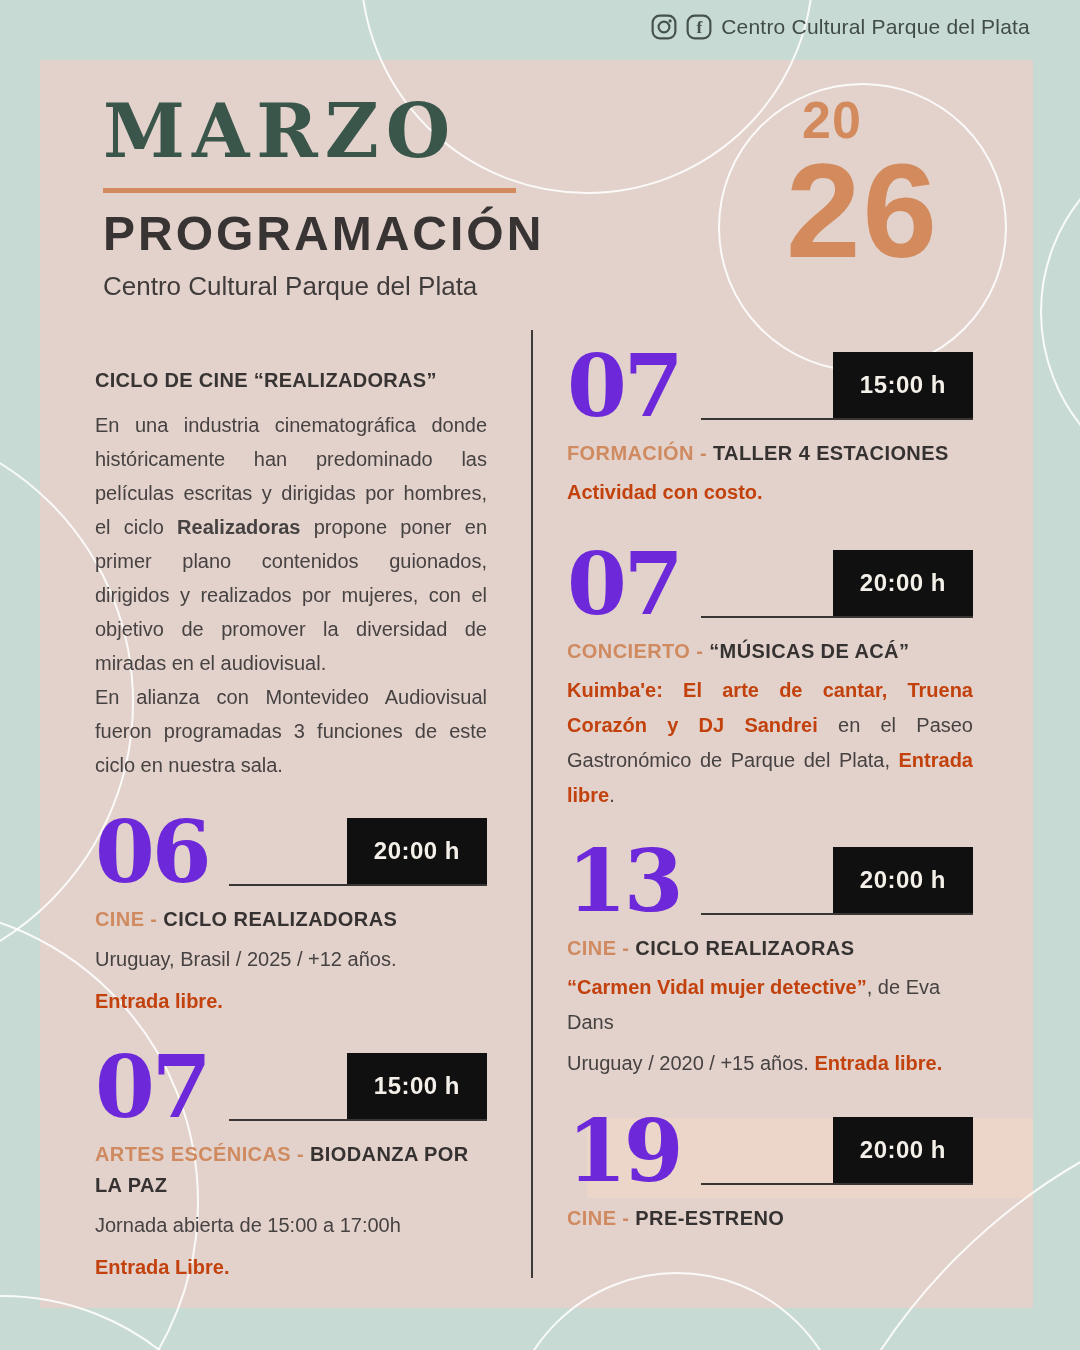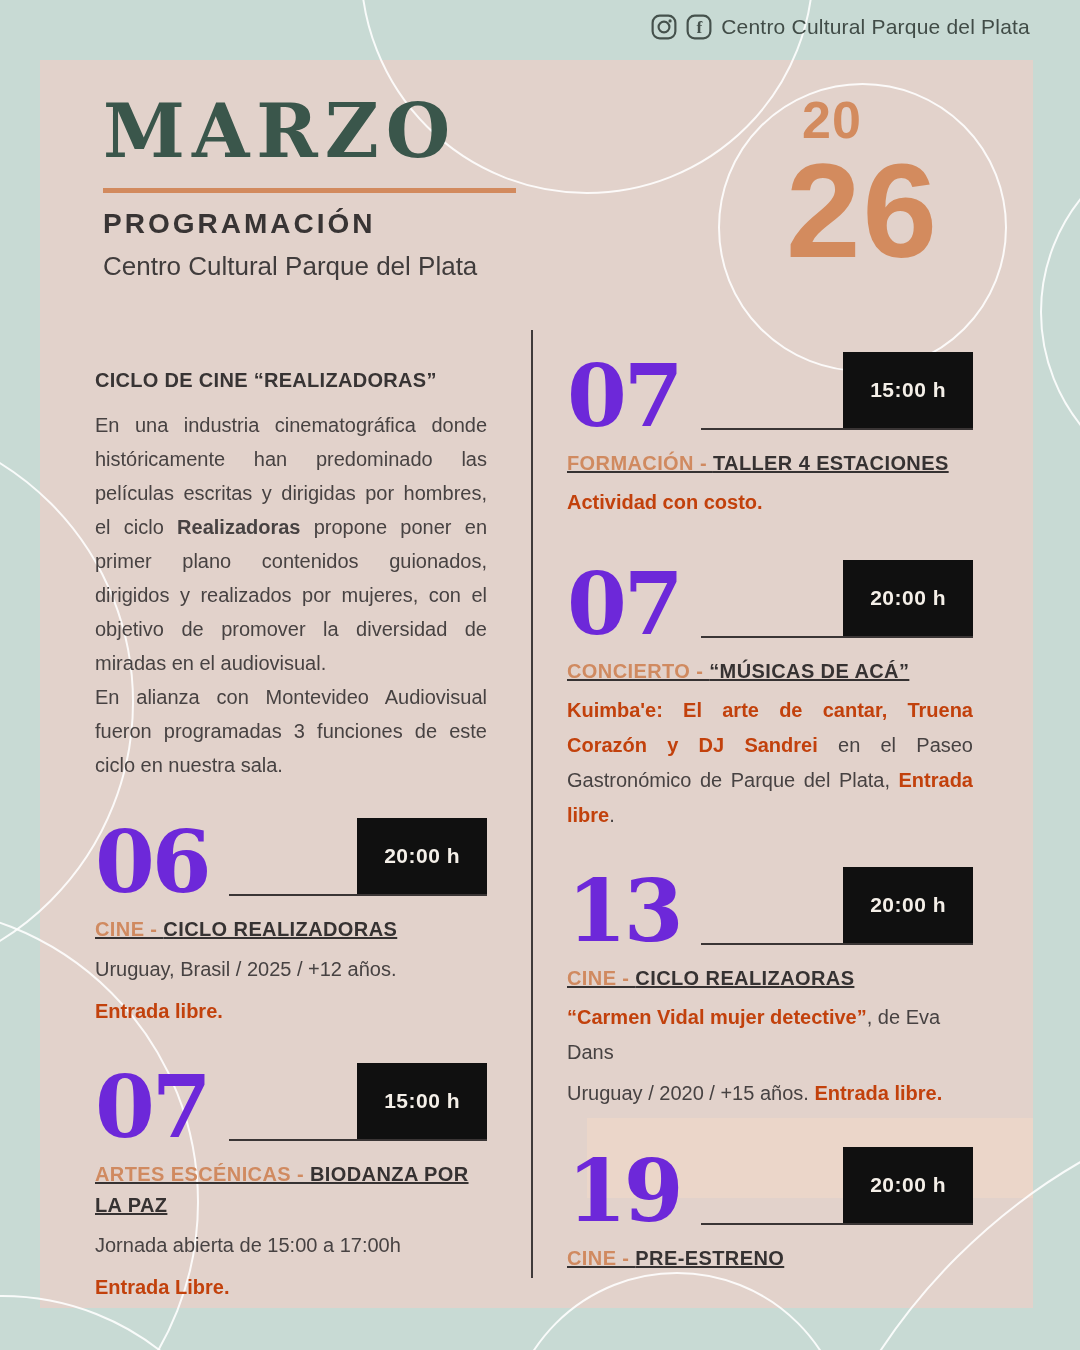--- a/index.html
+++ b/index.html
@@ -24,41 +24,41 @@
 
   
   .top-header{position:absolute;top:14px;right:50px;display:flex;align-items:center;gap:9px;z-index:3;}
   .soc-icon{display:block;}
   .brand{font-size:21px;color:#414c47;letter-spacing:.2px;}
 
   
   .masthead{position:absolute;left:103px;top:94px;z-index:2;}
   .month{font-family:"DejaVu Serif",serif;font-weight:700;font-size:74px;line-height:74px;letter-spacing:7px;color:#3a564b;margin:0;}
   .rule-orange{width:413px;height:5px;background:#d28a5e;margin:20px 0 0;}
-  .program{font-size:28px;font-weight:700;letter-spacing:3px;color:#383434;margin:17px 0 0;line-height:1;}
+  .program{font-size:48px;font-weight:700;letter-spacing:3px;color:#383434;margin:17px 0 0;line-height:1;}
   .org{font-size:26px;color:#403c3c;margin:14px 0 0;line-height:1.1;}
   .year{position:absolute;z-index:2;color:#d38b5e;font-weight:700;line-height:1;}
   .y20{left:802px;top:94px;font-size:52px;letter-spacing:1px;}
   .y26{left:786px;top:144px;font-size:134px;letter-spacing:2px;}
 
   
   .divider{position:absolute;left:531px;top:330px;width:2px;height:948px;background:#3f3a3a;z-index:2;}
   .col{position:absolute;z-index:2;}
   .col-left{left:95px;top:366px;width:392px;}
   .col-right{left:567px;top:352px;width:406px;}
 
   .intro-heading{font-size:20px;font-weight:700;letter-spacing:.3px;color:#383434;margin:0 0 14px;line-height:28px;}
   .intro p{font-size:20px;line-height:34px;margin:0;text-align:justify;color:#474242;}
 
   .event{margin:0 0 34px;}
   .event-head{display:flex;align-items:flex-end;gap:20px;}
   .day{font-family:"DejaVu Serif",serif;font-weight:700;font-size:86px;line-height:68px;letter-spacing:-3px;color:#6d28d9;}
   .rule{flex:1;border-bottom:2px solid #3a3535;display:flex;justify-content:flex-end;align-items:flex-end;}
-  .time-box{background:#101010;color:#f4efe8;font-weight:700;font-size:21px;letter-spacing:.5px;padding:26px 27px;white-space:nowrap;}
-  .cat{font-size:20px;font-weight:700;letter-spacing:.4px;line-height:31px;color:#363232;margin:18px 0 4px;text-decoration:underline;}
+  .time-box{background:#101010;color:#f4efe8;font-weight:700;font-size:24px;letter-spacing:.5px;padding:19px 27px;white-space:nowrap;}
+  .cat{font-size:20px;font-weight:700;letter-spacing:.4px;line-height:31px;color:#363232;margin:18px 0 4px;}
   .cat .accent{color:#d08a60;}
   .detail{font-size:20px;line-height:35px;margin:6px 0 0;color:#474242;}
   .detail strong,.bold{font-weight:700;color:#c2410c;}
   .justify{text-align:justify;}
   .event-left .detail{line-height:36px;}
 </style>
 </head>
 <body>
 
 <div class="page">

